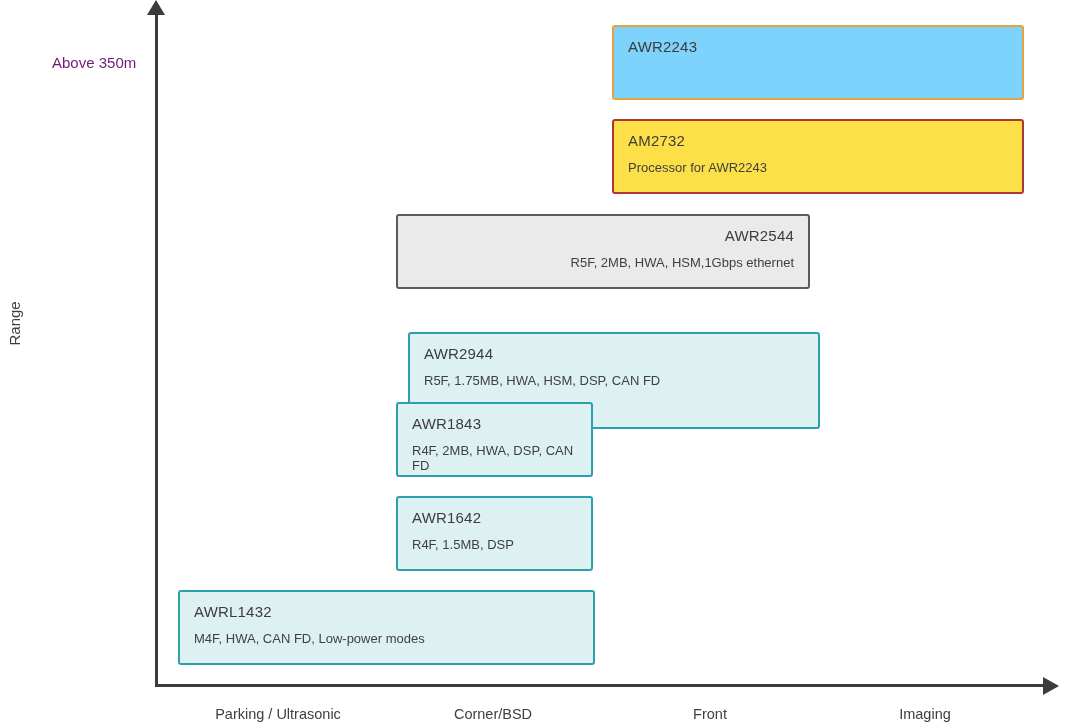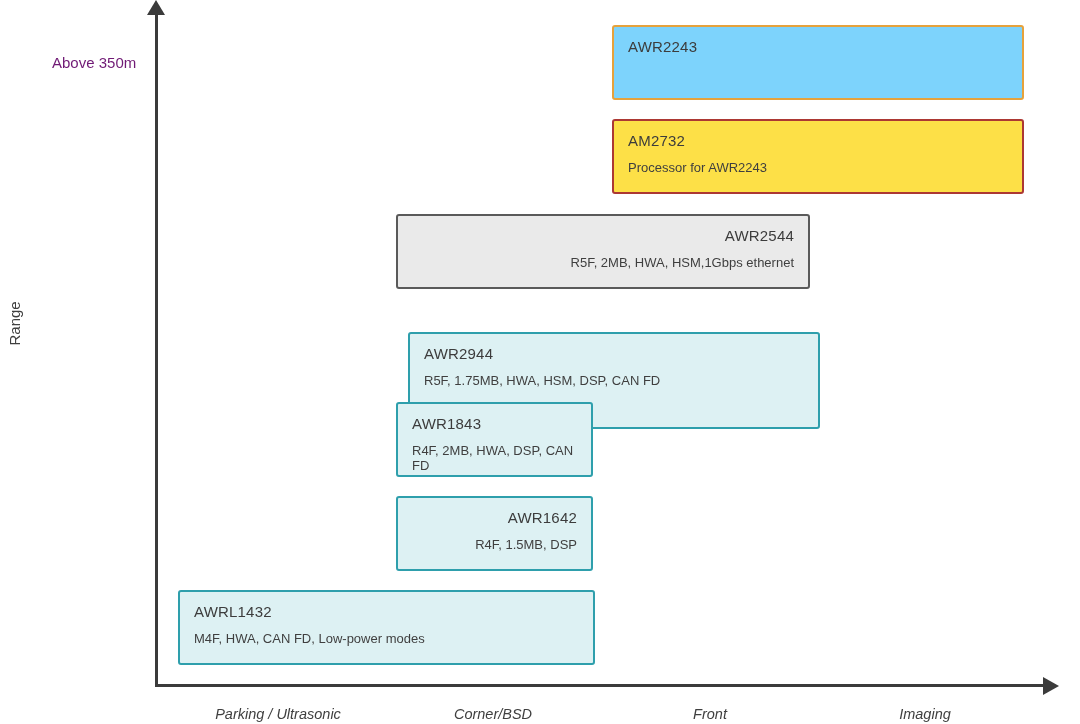--- a/index.html
+++ b/index.html
@@ -64,21 +64,20 @@
     transform-origin: left center;
     white-space: nowrap;
   }
   .x-cat {
     position: absolute;
     top: 706px;
     transform: translateX(-50%);
     font-size: 14.5px;
     color: #3f3f3f;
     white-space: nowrap;
-    font-style: italic;
   }
   .x-cat-0 { left: 278px; }
   .x-cat-1 { left: 493px; }
   .x-cat-2 { left: 710px; }
   .x-cat-3 { left: 925px; }
 
   
   .chip {
     position: absolute;
     box-sizing: border-box;
@@ -102,21 +101,21 @@
   .theme-yellow { background: #7dd3fc; border-color: #e6a23c; }
   .theme-red    { background: #fde047; border-color: #ac3833; }
   .theme-gray   { background: #eaeaea; border-color: #5a5a5a; text-align: right; }
   .theme-cyan   { background: #ddf1f3; border-color: #2e9fac; }
 
   .chip-awr2243  { left: 612px; top: 25px;  width: 412px; height: 75px; }
   .chip-am2732   { left: 612px; top: 119px; width: 412px; height: 75px; }
   .chip-awr2544  { left: 396px; top: 214px; width: 414px; height: 75px; }
   .chip-awr2944  { left: 408px; top: 308px; width: 412px; height: 97px; margin-top: 24px; }
   .chip-awr1843  { left: 396px; top: 402px; width: 197px; height: 75px; }
-  .chip-awr1642  { left: 396px; top: 496px; width: 197px; height: 75px; text-align: right; }
+  .chip-awr1642  { left: 396px; top: 496px; width: 197px; height: 75px; }
   .chip-awrl1432 { left: 178px; top: 590px; width: 417px; height: 75px; }
 </style>
 </head>
 <body>
 
 <div id="canvas">
 
   <div class="y-axis-line"></div>
   <div class="y-axis-arrow"></div>
   <div class="x-axis-line"></div>

